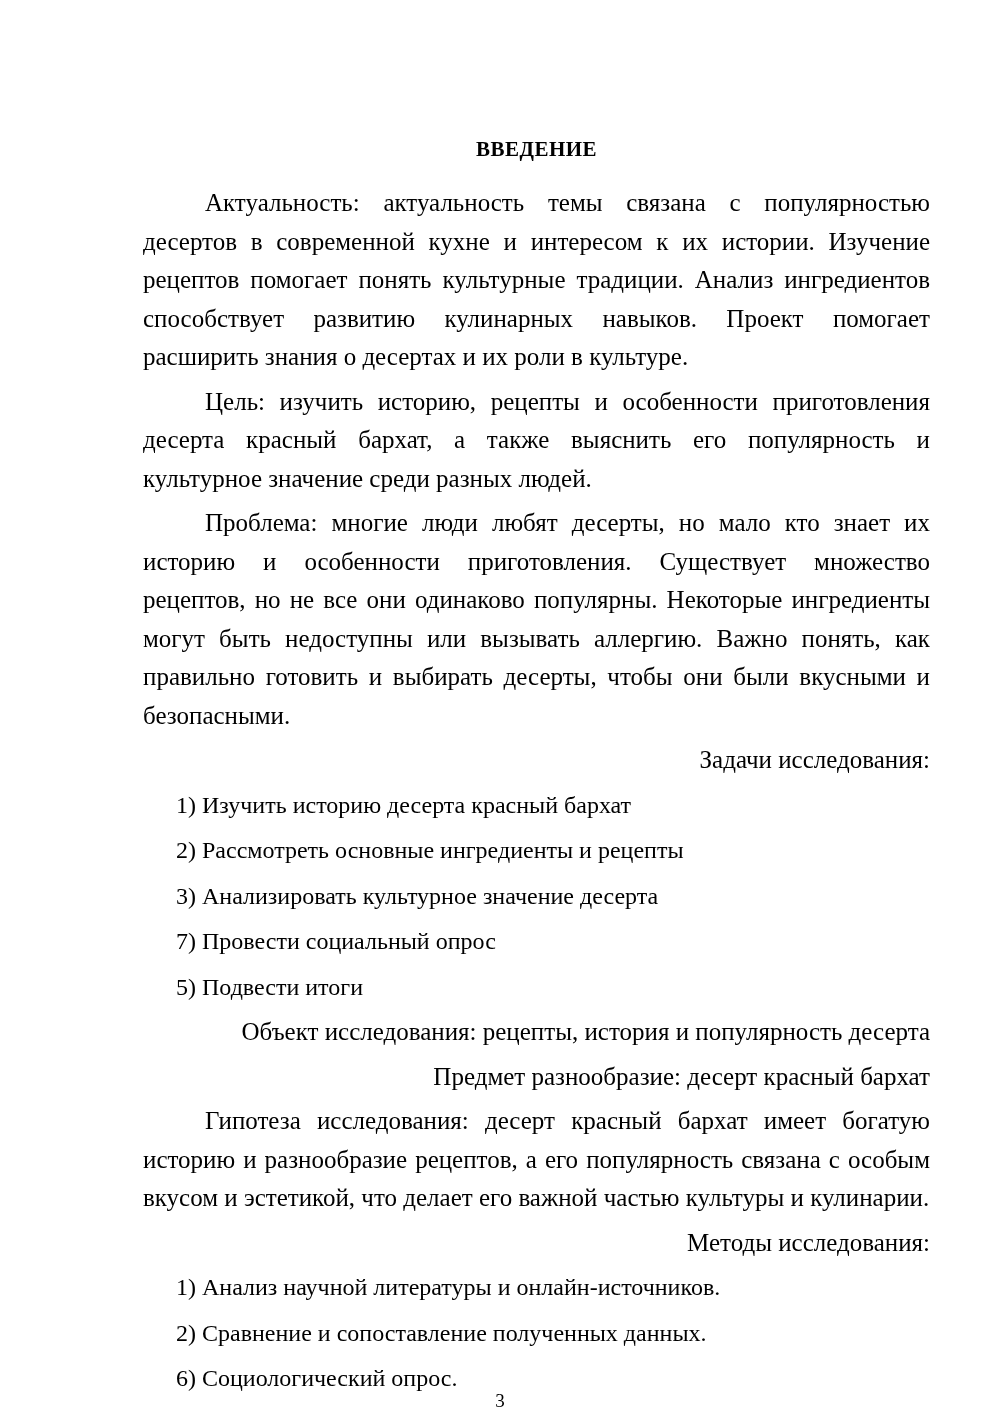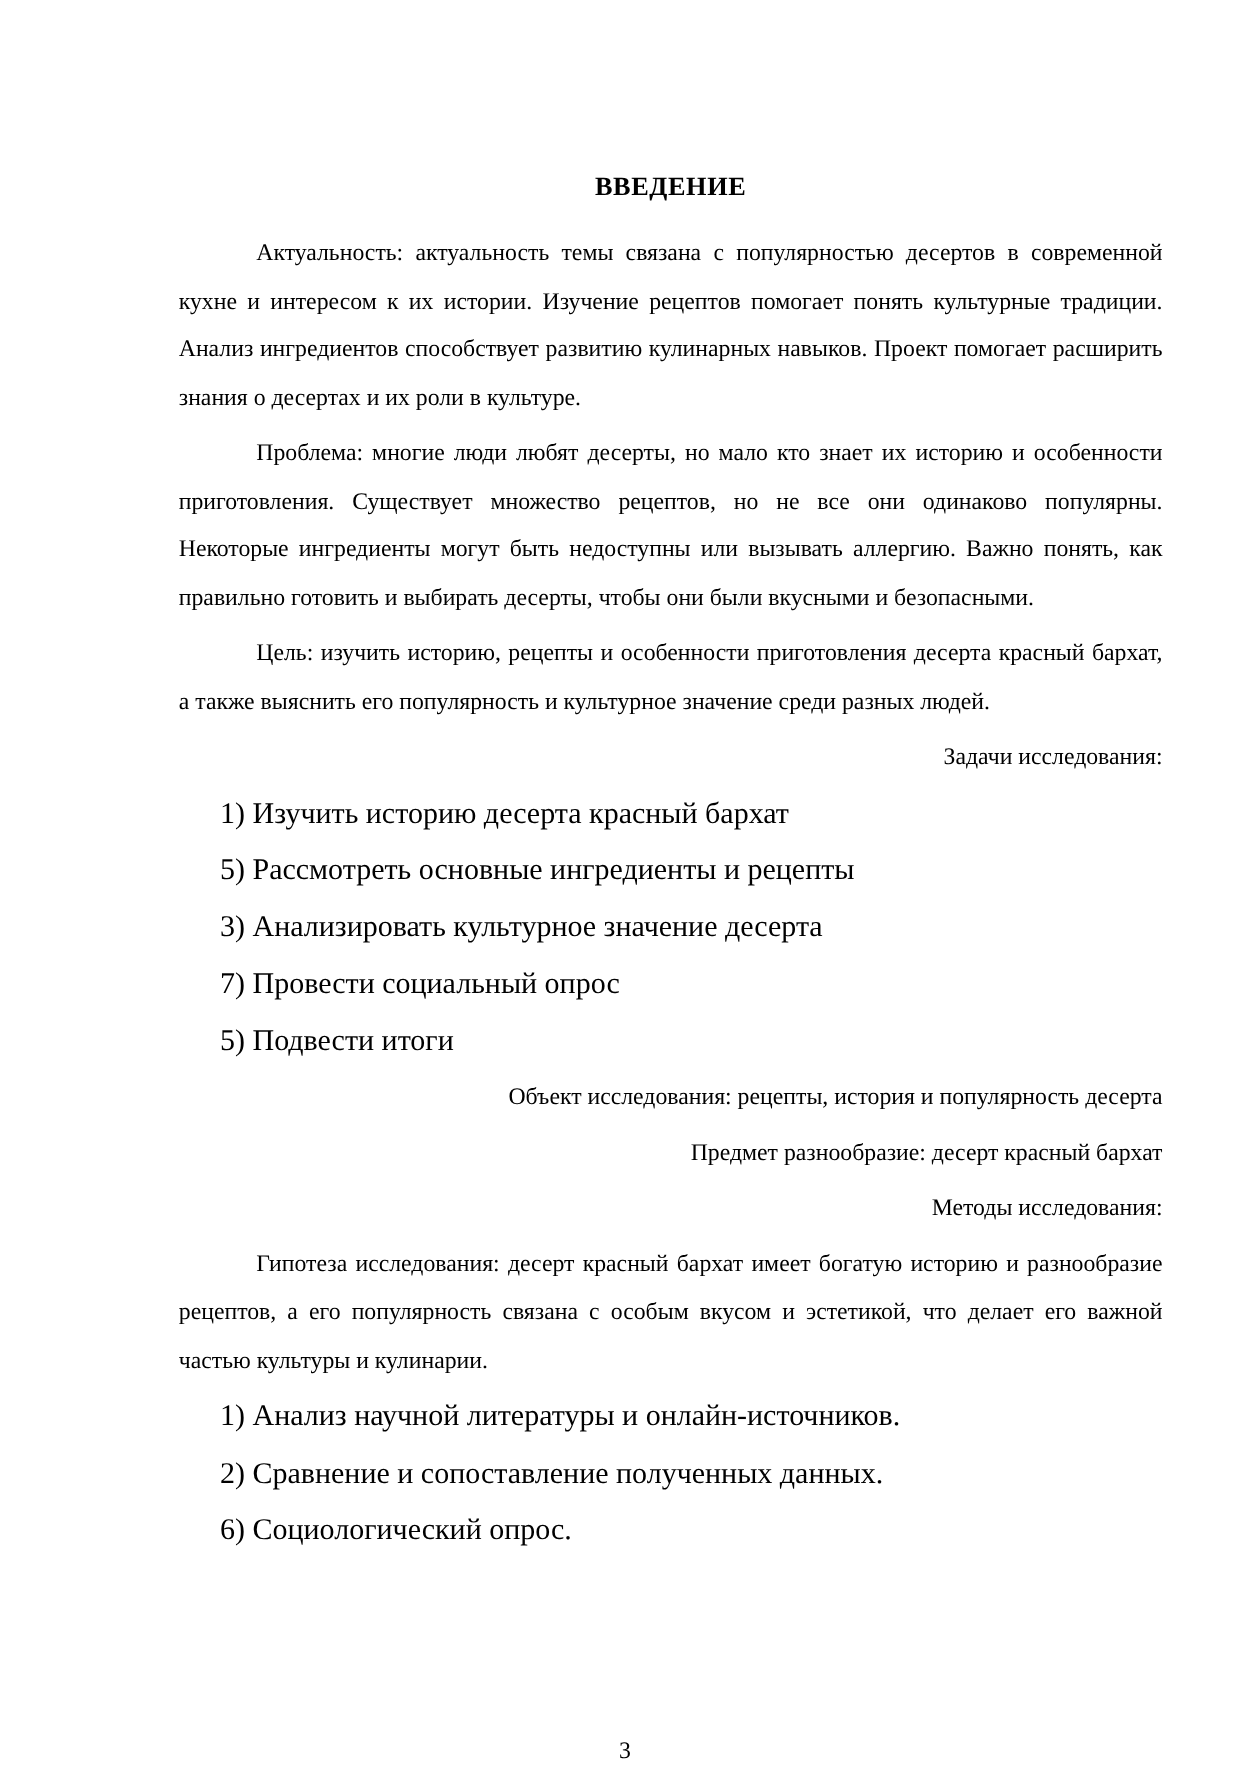--- a/index.html
+++ b/index.html
@@ -29,21 +29,21 @@
   }
   .doc-title {
     text-align: center;
     font-size: 21px;
     font-weight: bold;
     letter-spacing: 0.5px;
     margin: 0 0 20px 0;
     line-height: 30px;
   }
   .para {
-    font-size: 19px;
+    font-size: 25px;
     line-height: 38.5px;
     text-align: justify;
     text-indent: 62px;
     margin: 0 0 6px 0;
   }
   .para.no-justify {
     text-align: right;
   }
   .list-item {
     font-size: 24px;
@@ -65,39 +65,39 @@
 </head>
 <body>
 
 <div class="page">
   <div class="content">
 
     <h1 class="doc-title">ВВЕДЕНИЕ</h1>
 
     <p class="para">Актуальность: актуальность темы связана с популярностью десертов в современной кухне и интересом к их истории. Изучение рецептов помогает понять культурные традиции. Анализ ингредиентов способствует развитию кулинарных навыков. Проект помогает расширить знания о десертах и их роли в культуре.</p>
 
+    <p class="para">Цель: изучить историю, рецепты и особенности приготовления десерта красный бархат, а также выяснить его популярность и культурное значение среди разных людей.</p>
+
     <p class="para">Проблема: многие люди любят десерты, но мало кто знает их историю и особенности приготовления. Существует множество рецептов, но не все они одинаково популярны. Некоторые ингредиенты могут быть недоступны или вызывать аллергию. Важно понять, как правильно готовить и выбирать десерты, чтобы они были вкусными и безопасными.</p>
-
-    <p class="para">Цель: изучить историю, рецепты и особенности приготовления десерта красный бархат, а также выяснить его популярность и культурное значение среди разных людей.</p>
 
     <p class="para no-justify">Задачи исследования:</p>
 
     <p class="list-item">1) Изучить историю десерта красный бархат</p>
-    <p class="list-item">5) Рассмотреть основные ингредиенты и рецепты</p>
+    <p class="list-item">2) Рассмотреть основные ингредиенты и рецепты</p>
     <p class="list-item">3) Анализировать культурное значение десерта</p>
     <p class="list-item">7) Провести социальный опрос</p>
     <p class="list-item">5) Подвести итоги</p>
 
     <p class="para no-justify">Объект исследования: рецепты, история и популярность десерта</p>
 
     <p class="para no-justify">Предмет разнообразие: десерт красный бархат</p>
 
+    <p class="para">Гипотеза исследования: десерт красный бархат имеет богатую историю и разнообразие рецептов, а его популярность связана с особым вкусом и эстетикой, что делает его важной частью культуры и кулинарии.</p>
+
     <p class="para no-justify">Методы исследования:</p>
-
-    <p class="para">Гипотеза исследования: десерт красный бархат имеет богатую историю и разнообразие рецептов, а его популярность связана с особым вкусом и эстетикой, что делает его важной частью культуры и кулинарии.</p>
 
     <p class="list-item">1) Анализ научной литературы и онлайн-источников.</p>
     <p class="list-item">2) Сравнение и сопоставление полученных данных.</p>
     <p class="list-item">6) Социологический опрос.</p>
 
   </div>
 
   <div class="page-number">3</div>
 </div>
 

